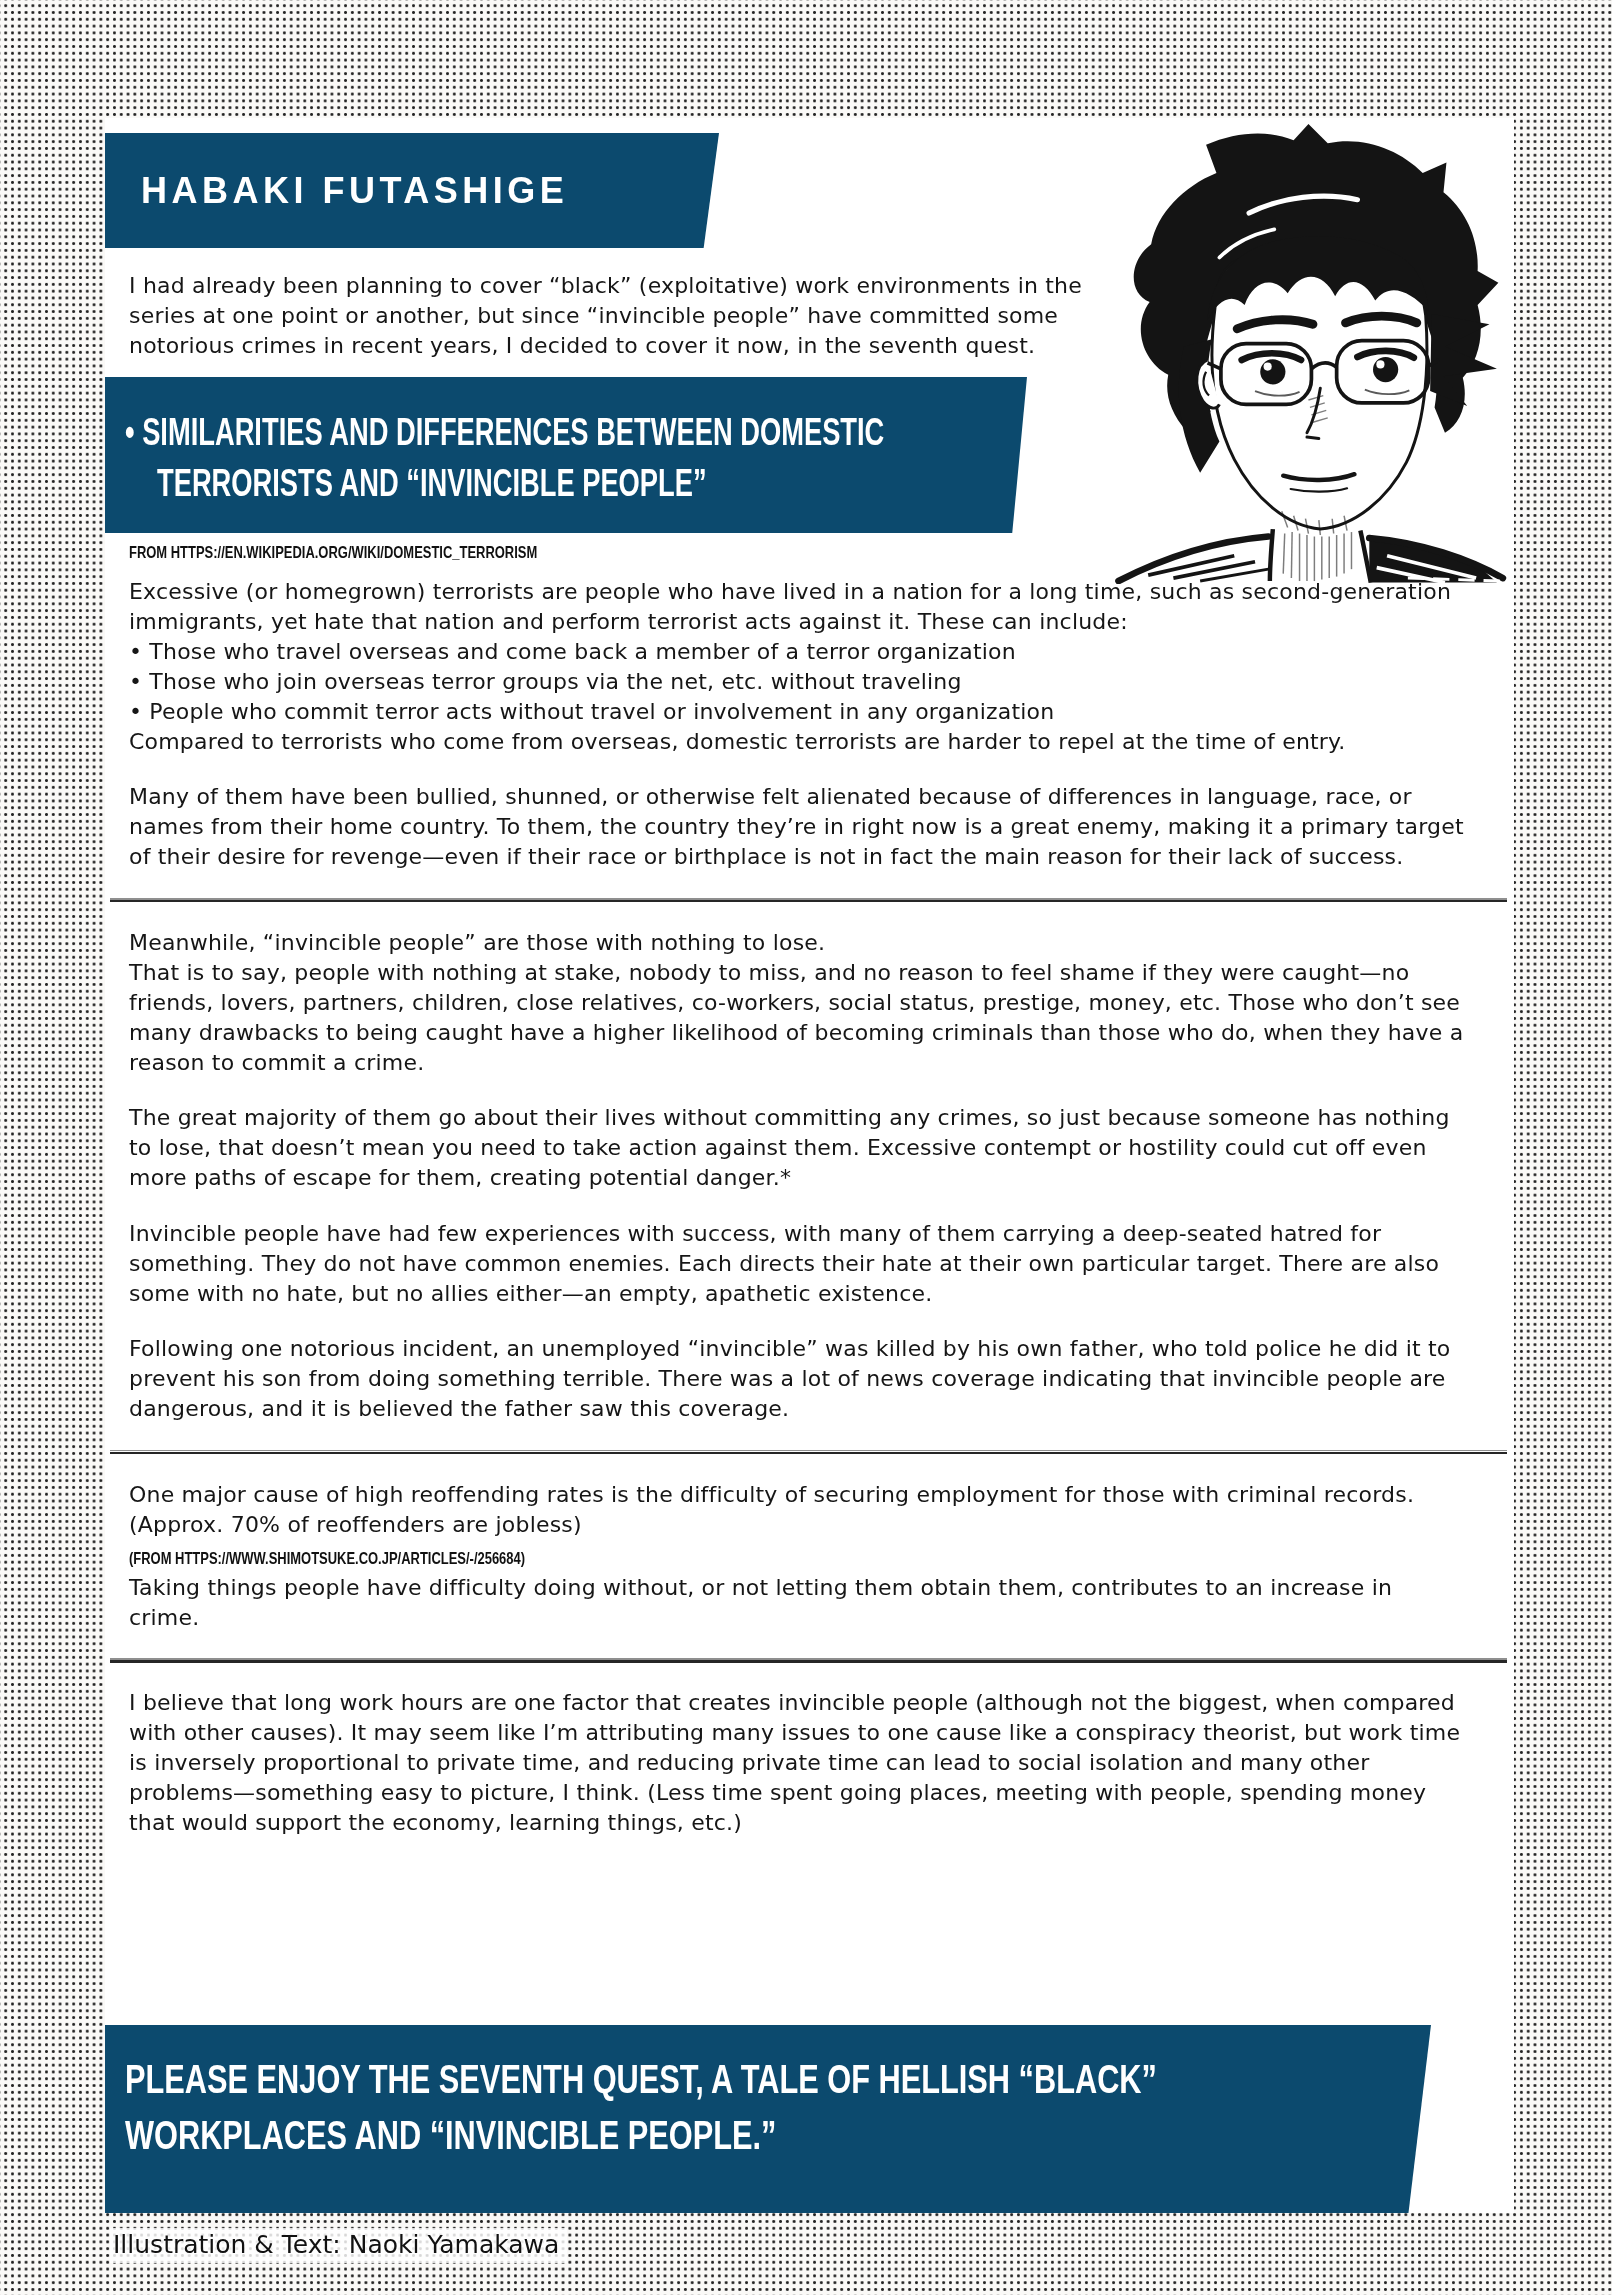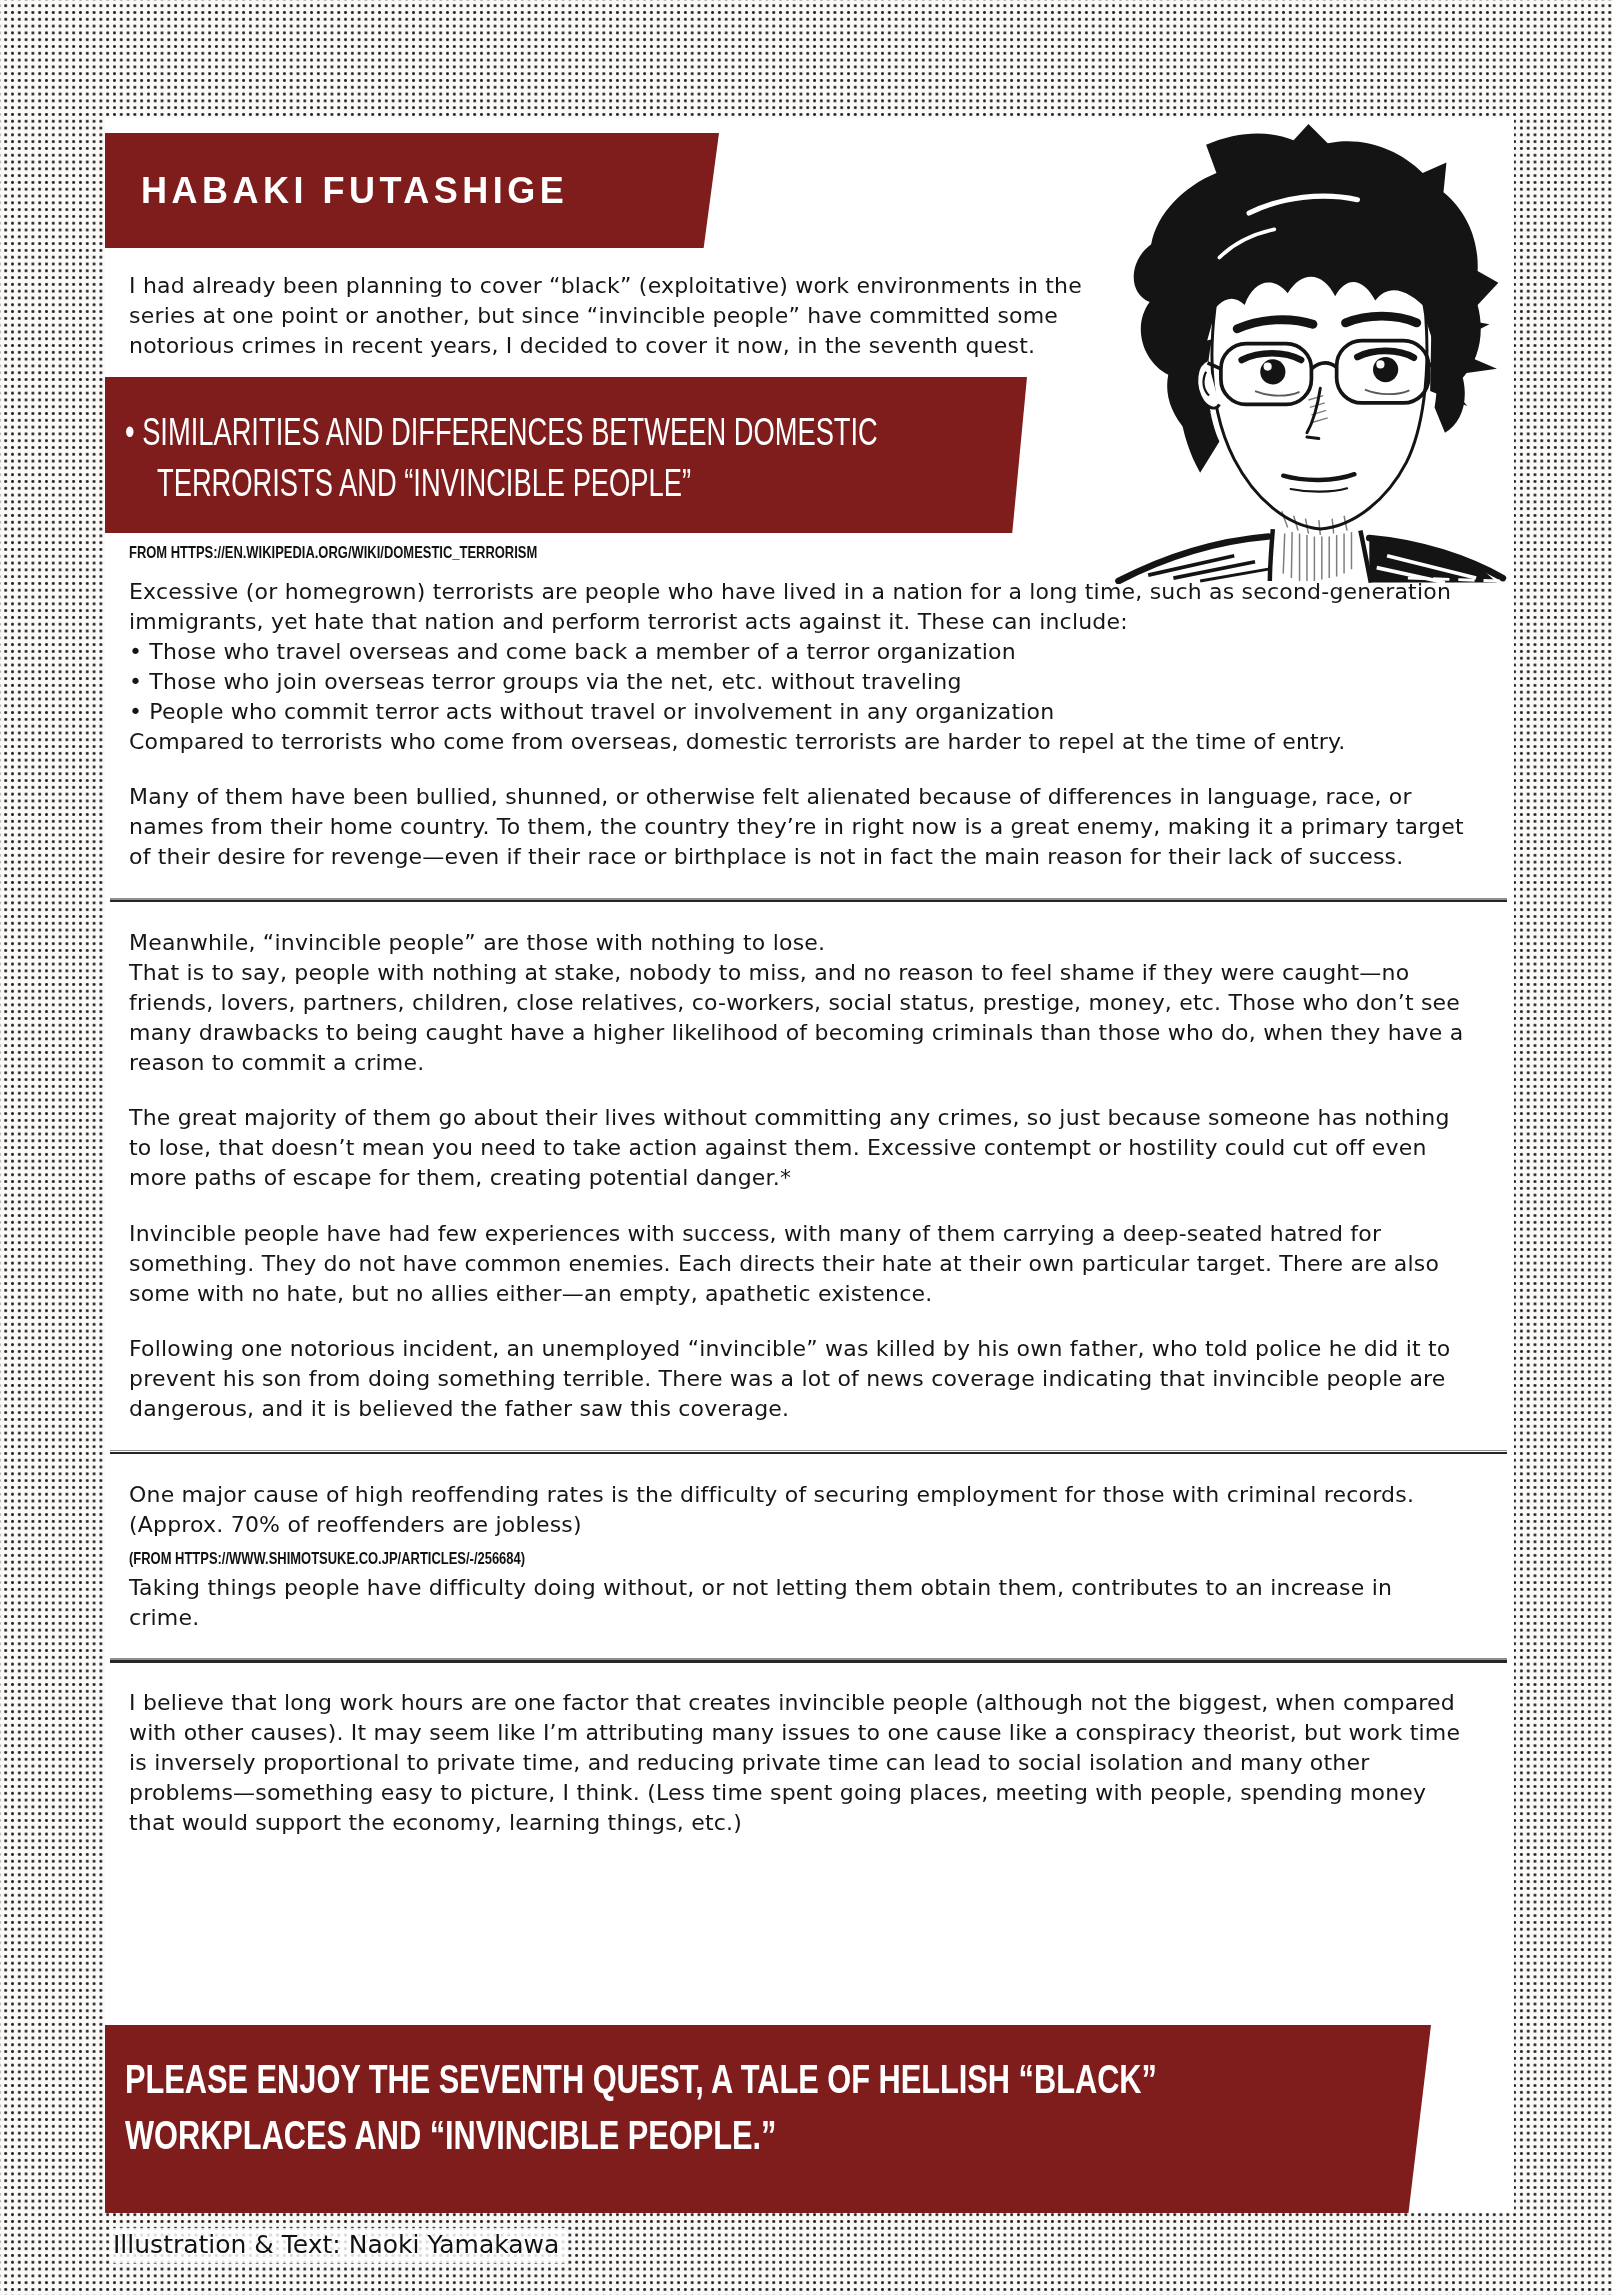--- a/index.html
+++ b/index.html
@@ -11,37 +11,37 @@
     background-size: 6.8px 6.8px;
     background-position: 2.3px 2.3px;
     font-family: "DejaVu Sans", sans-serif;
   }
   .page {
     position: absolute; left: 105px; top: 118px;
     width: 1409px; height: 2095px;
     background: #ffffff;
   }
   
-  .banner { background: #7f1d1d; color: #ffffff; box-sizing: border-box; }
+  .banner { background: #0c4a6e; color: #ffffff; box-sizing: border-box; }
   .banner1 {
     width: 614px; height: 115px; margin-top: 15px;
     display: flex; align-items: center; padding-left: 36px;
     clip-path: polygon(0 0, 100% 0, 97.5% 100%, 0 100%);
   }
   .banner1 .t {
     font-family: "Liberation Sans", sans-serif; font-weight: bold;
     font-size: 36px; letter-spacing: 4.5px; white-space: nowrap;
   }
   .banner2 {
     width: 922px; height: 156px; margin-top: 16.5px;
     padding: 28.5px 0 0 19.5px;
     clip-path: polygon(0 0, 100% 0, 98.4% 100%, 0 100%);
   }
   .banner2 .line {
-    font-family: "Liberation Sans", sans-serif; font-weight: normal;
+    font-family: "Liberation Sans", sans-serif; font-weight: bold;
     font-size: 39px; line-height: 51px; white-space: nowrap;
   }
   .banner2 .line2 { margin-left: 32px; }
   .banner3 {
     position: absolute; left: 0; bottom: 0;
     width: 1326px; height: 188px;
     padding: 25.5px 0 0 19.5px;
     clip-path: polygon(0 0, 100% 0, 98.3% 100%, 0 100%);
   }
   .banner3 .line {

